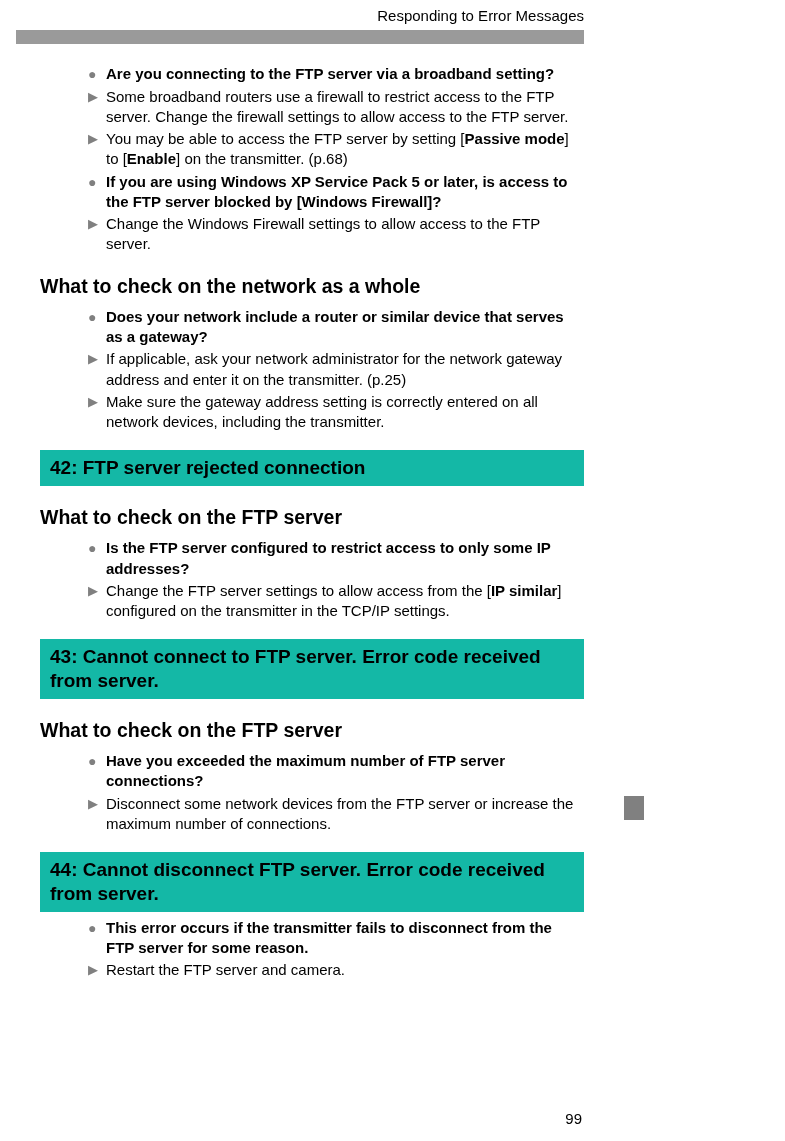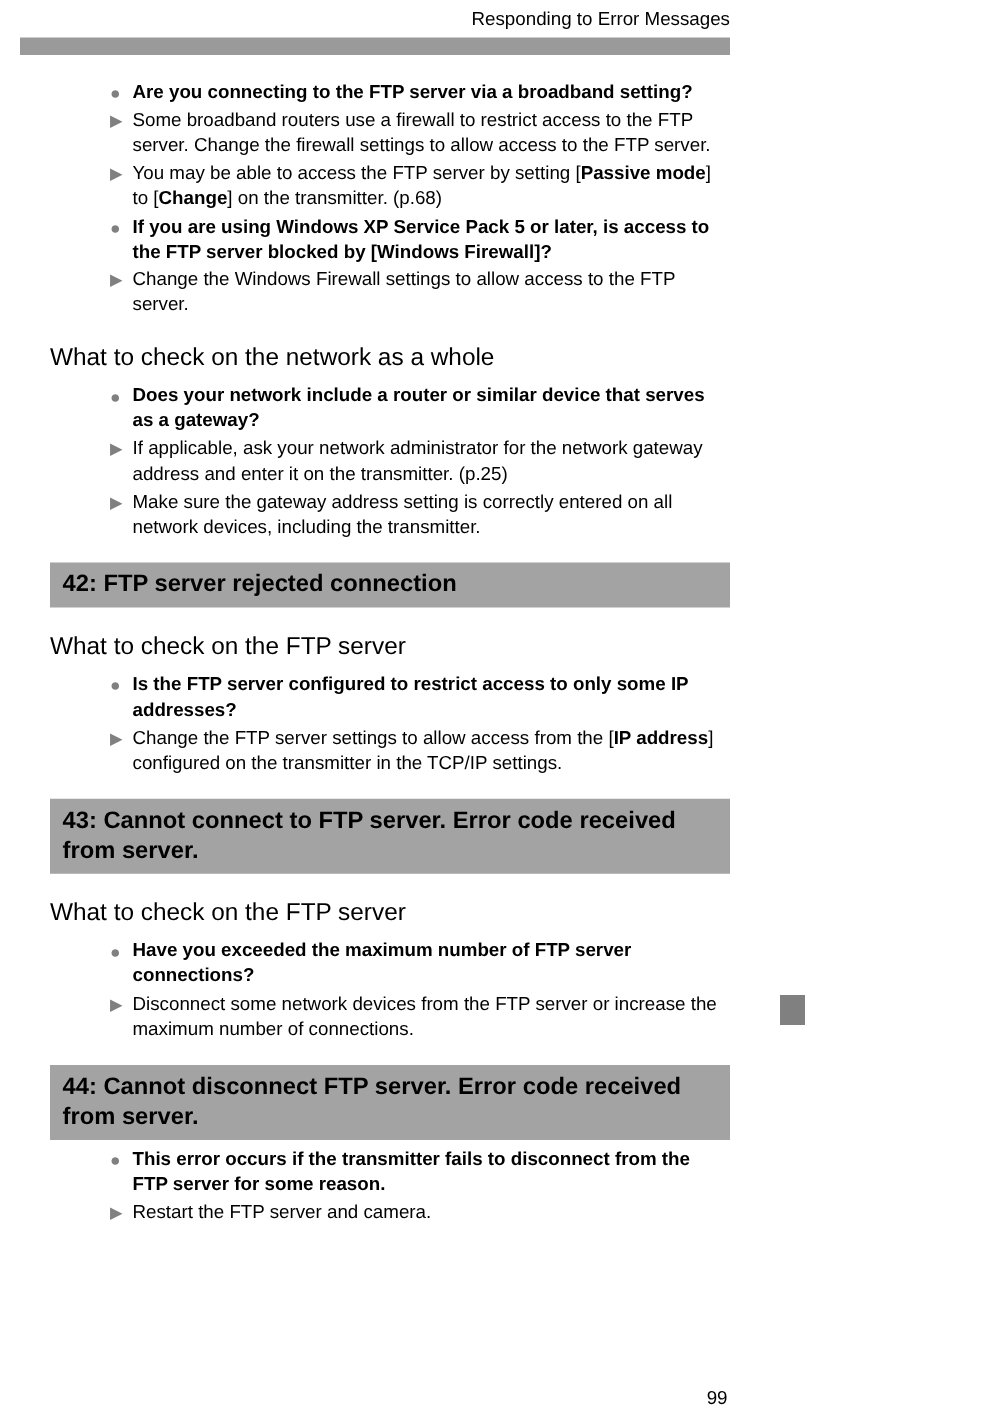--- a/index.html
+++ b/index.html
@@ -44,25 +44,25 @@
     text-align: left;
     font-size: 15px;
     line-height: 1.35;
   }
   .marker.dot { color: #808080; font-size: 14px; position: relative; top: 1px; }
   .marker.tri { color: #808080; font-size: 13px; position: relative; top: 1px; }
   .litxt { flex: 1; }
   .litxt .b { font-weight: bold; }
   .h2 {
     font-size: 19.5px;
-    font-weight: normal;
+    font-weight: bold;
     margin: 18px 0 8px 0;
   }
   .err-bar {
-    background: #a3a3a3;
+    background: #14b8a6;
     font-size: 19px;
     font-weight: bold;
     padding: 6px 8px 6px 10px;
     margin: 18px 0 6px 0;
     line-height: 1.25;
   }
   .side-tab {
     position: absolute;
     right: 0;
     top: 796px;
@@ -90,21 +90,21 @@
         <li class="li">
           <span class="marker dot">●</span>
           <span class="litxt"><span class="b">Are you connecting to the FTP server via a broadband setting?</span></span>
         </li>
         <li class="li">
           <span class="marker tri">▶</span>
           <span class="litxt"><span>Some broadband routers use a firewall to restrict access to the FTP server. Change the firewall settings to allow access to the FTP server.</span></span>
         </li>
         <li class="li">
           <span class="marker tri">▶</span>
-          <span class="litxt"><span>You may be able to access the FTP server by setting [</span><span class="b">Passive mode</span><span>] to [</span><span class="b">Change</span><span>] on the transmitter. (p.68)</span></span>
+          <span class="litxt"><span>You may be able to access the FTP server by setting [</span><span class="b">Passive mode</span><span>] to [</span><span class="b">Enable</span><span>] on the transmitter. (p.68)</span></span>
         </li>
         <li class="li">
           <span class="marker dot">●</span>
           <span class="litxt"><span class="b">If you are using Windows XP Service Pack 5 or later, is access to the FTP server blocked by [Windows Firewall]?</span></span>
         </li>
         <li class="li">
           <span class="marker tri">▶</span>
           <span class="litxt"><span>Change the Windows Firewall settings to allow access to the FTP server.</span></span>
         </li>
       </ul>
@@ -127,21 +127,21 @@
 
     <div class="err-bar">42:  FTP server rejected connection</div>
     <div class="h2">What to check on the FTP server</div>
     <ul class="list">
         <li class="li">
           <span class="marker dot">●</span>
           <span class="litxt"><span class="b">Is the FTP server configured to restrict access to only some IP addresses?</span></span>
         </li>
         <li class="li">
           <span class="marker tri">▶</span>
-          <span class="litxt"><span>Change the FTP server settings to allow access from the [</span><span class="b">IP address</span><span>] configured on the transmitter in the TCP/IP settings.</span></span>
+          <span class="litxt"><span>Change the FTP server settings to allow access from the [</span><span class="b">IP similar</span><span>] configured on the transmitter in the TCP/IP settings.</span></span>
         </li>
       </ul>
 
     <div class="err-bar">43:  Cannot connect to FTP server. Error code received from server.</div>
     <div class="h2">What to check on the FTP server</div>
     <ul class="list">
         <li class="li">
           <span class="marker dot">●</span>
           <span class="litxt"><span class="b">Have you exceeded the maximum number of FTP server connections?</span></span>
         </li>

